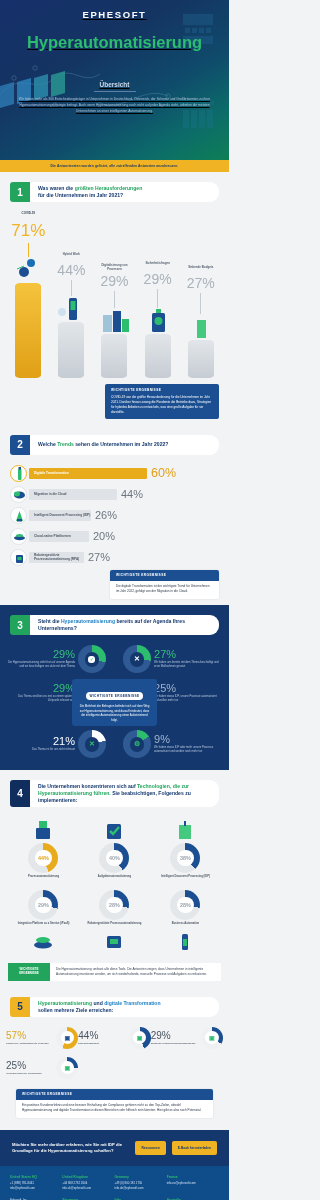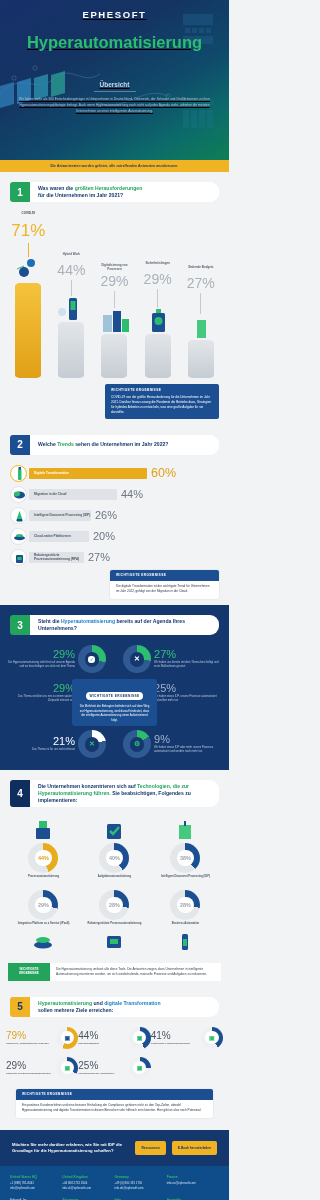--- a/index.html
+++ b/index.html
@@ -600,21 +600,21 @@
     <div class="sec-head">
       <div class="num num-yellow">5</div>
       <div class="head-txt">
         <span><span class="hl-green">Hyperautomatisierung</span><span> und </span><span class="hl-blue">digitale Transformation</span><br><span>sollen mehrere Ziele erreichen:</span></span>
       </div>
     </div>
 
     <div class="s5-grid">
       <div class="s5-cell">
         <div class="s5-txt">
-          <div class="s5-pct gold"><span>79</span>%</div>
+          <div class="s5-pct gold"><span>57</span>%</div>
           <div class="s5-lab">Schnellere, automatisierte Prozesse</div>
         </div>
         <div class="donut s5-d" style="background:conic-gradient(#e8ab1b 0 57%,#eef0f2 57% 100%)">
           <div class="hole">
               <span style="color:#1b4f91;font-size:6px">▣</span>
             </div>
         </div>
       </div>
 
       <div class="s5-cell">
@@ -622,31 +622,20 @@
           <div class="s5-pct"><span>44</span>%</div>
           <div class="s5-lab">Datengenauigkeit</div>
         </div>
         <div class="donut s5-d" style="background:conic-gradient(#1b4f91 0 44%,#eef0f2 44% 100%)">
           <div class="hole">
               <span style="color:#2dbd6e;font-size:6px">▣</span>
             </div>
         </div>
       </div>
 
-      <div class="s5-cell">
-        <div class="s5-txt">
-          <div class="s5-pct"><span>41</span>%</div>
-          <div class="s5-lab">Gesteigerte Kundenzufriedenheit</div>
-        </div>
-        <div class="donut s5-d" style="background:conic-gradient(#1b4f91 0 41%,#eef0f2 41% 100%)">
-          <div class="hole">
-              <span style="color:#2dbd6e;font-size:6px">▣</span>
-            </div>
-        </div>
-      </div>
 
       <div class="s5-cell">
         <div class="s5-txt">
           <div class="s5-pct"><span>29</span>%</div>
           <div class="s5-lab">Effiziente Kundenerfahrungsprozesse</div>
         </div>
         <div class="donut s5-d" style="background:conic-gradient(#1b4f91 0 34%,#eef0f2 34% 100%)">
           <div class="hole">
               <span style="color:#2dbd6e;font-size:6px">▣</span>
             </div>

